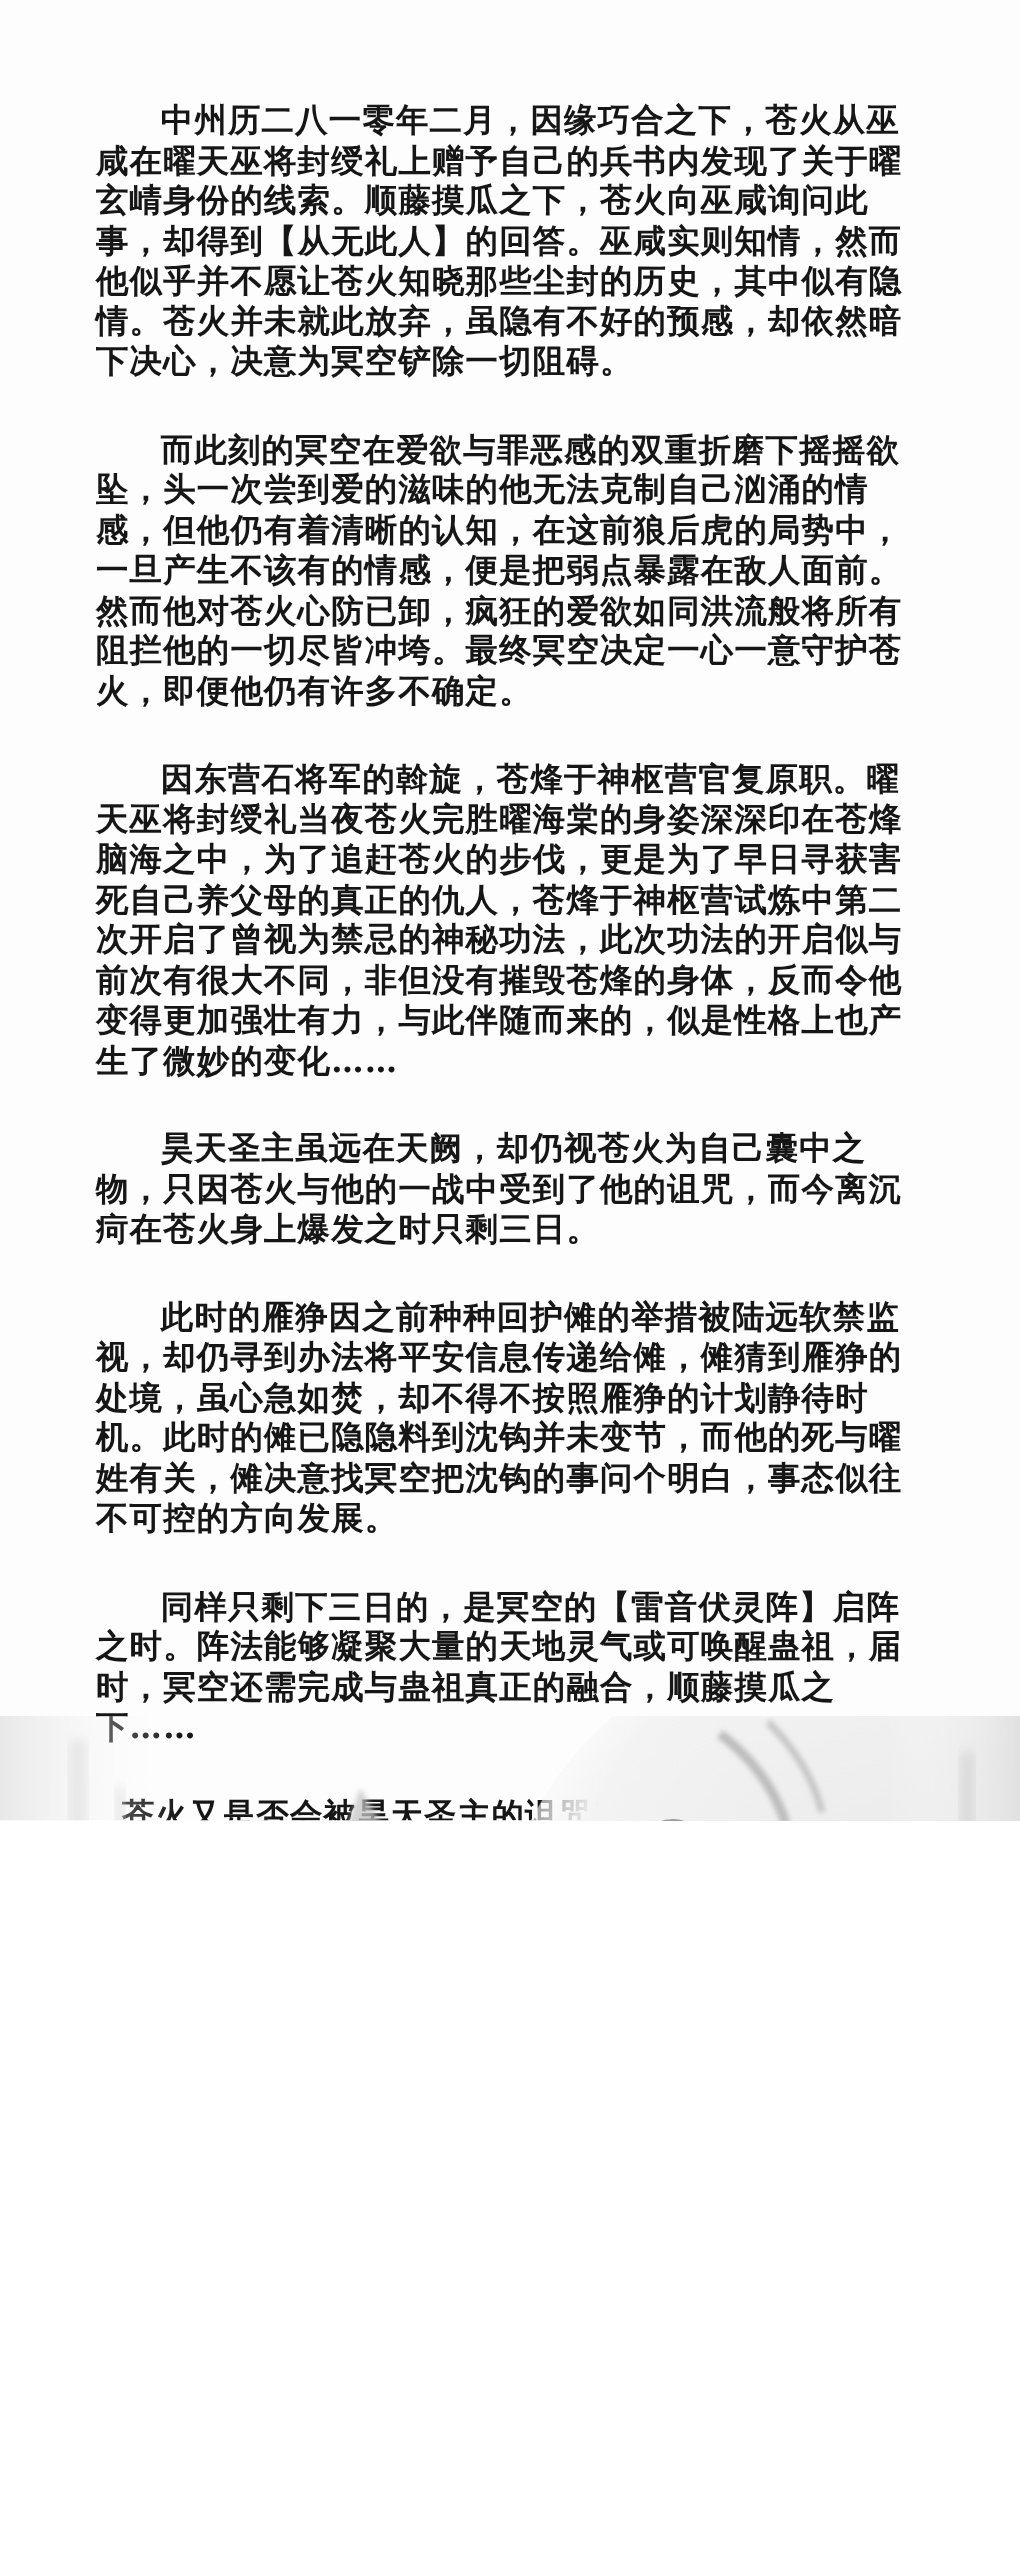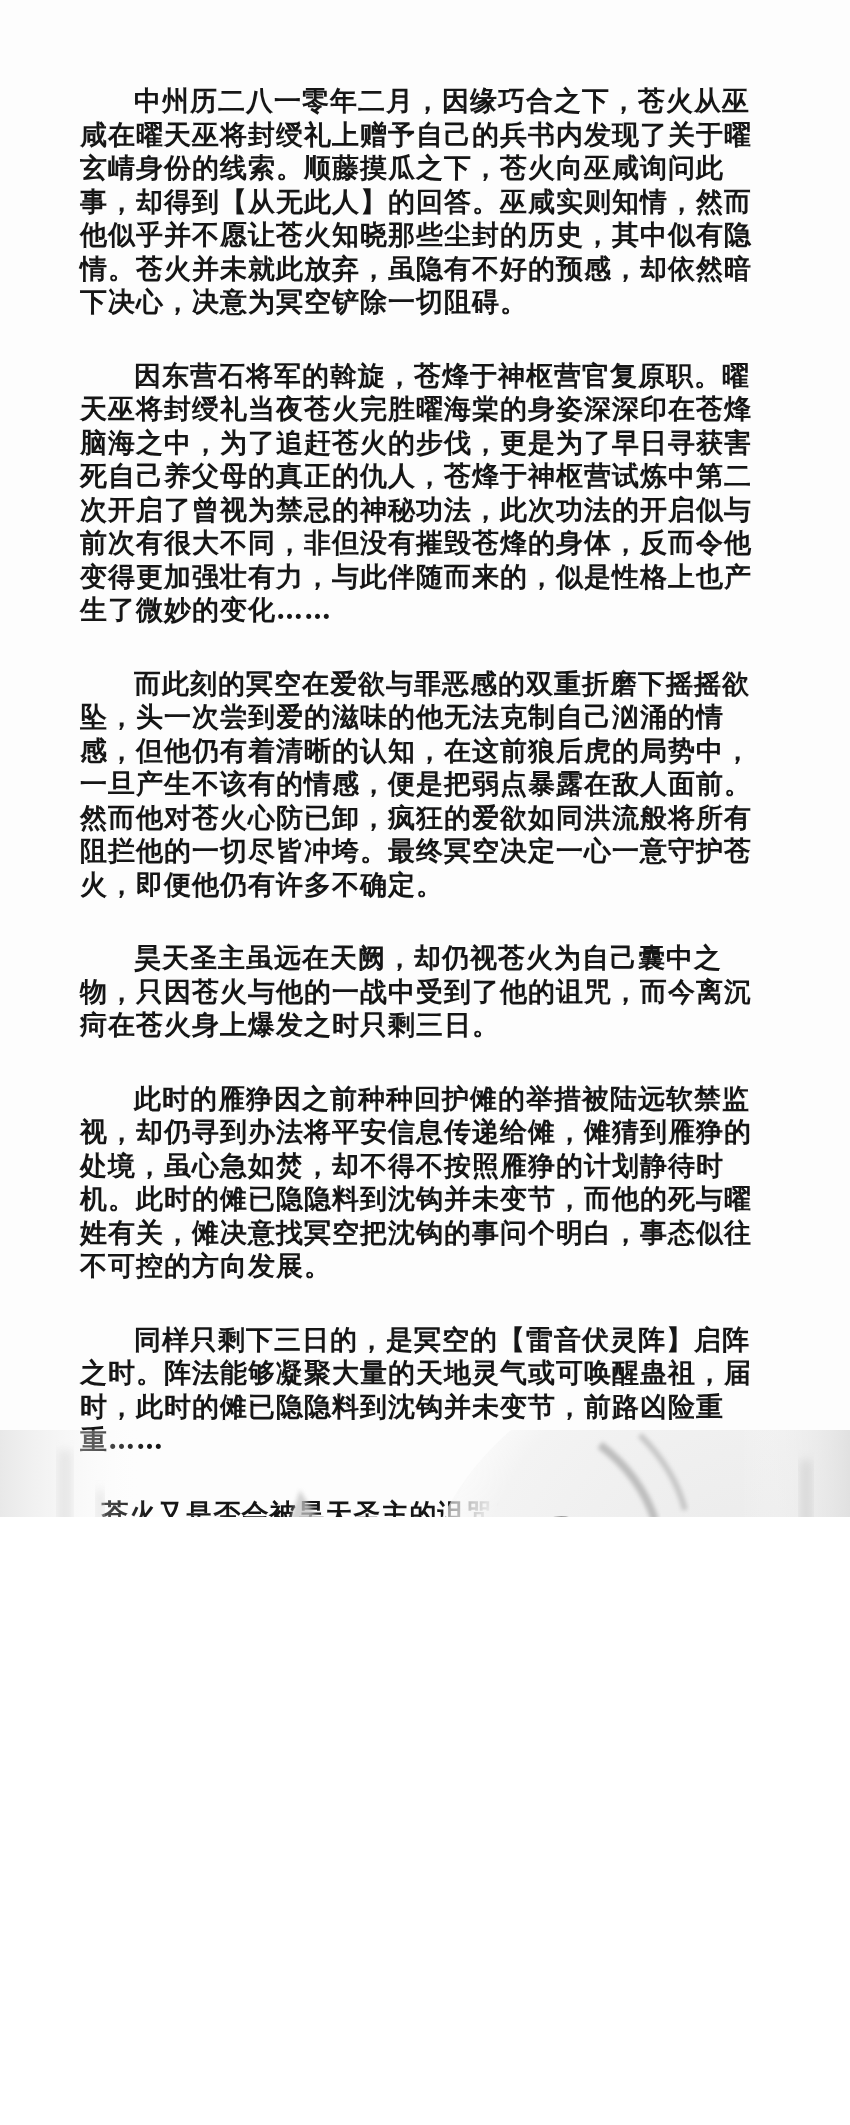--- a/index.html
+++ b/index.html
@@ -63,25 +63,25 @@
   .u17-tld{font-size:12px;font-weight:400;color:#0f766e;margin:0 6px 12px 1px;}
   .u17-tag{font-size:14px;font-weight:900;color:#3c4034;letter-spacing:1px;margin-bottom:2px;}
 </style>
 </head>
 <body>
 
 <div class="page">
 
   <section class="story">
     <p>中州历二八一零年二月，因缘巧合之下，苍火从巫咸在曜天巫将封绶礼上赠予自己的兵书内发现了关于曜玄崝身份的线索。顺藤摸瓜之下，苍火向巫咸询问此事，却得到【从无此人】的回答。巫咸实则知情，然而他似乎并不愿让苍火知晓那些尘封的历史，其中似有隐情。苍火并未就此放弃，虽隐有不好的预感，却依然暗下决心，决意为冥空铲除一切阻碍。</p>
+    <p>而此刻的冥空在爱欲与罪恶感的双重折磨下摇摇欲坠，头一次尝到爱的滋味的他无法克制自己汹涌的情感，但他仍有着清晰的认知，在这前狼后虎的局势中，一旦产生不该有的情感，便是把弱点暴露在敌人面前。然而他对苍火心防已卸，疯狂的爱欲如同洪流般将所有阻拦他的一切尽皆冲垮。最终冥空决定一心一意守护苍火，即便他仍有许多不确定。</p>
     <p>因东营石将军的斡旋，苍烽于神枢营官复原职。曜天巫将封绶礼当夜苍火完胜曜海棠的身姿深深印在苍烽脑海之中，为了追赶苍火的步伐，更是为了早日寻获害死自己养父母的真正的仇人，苍烽于神枢营试炼中第二次开启了曾视为禁忌的神秘功法，此次功法的开启似与前次有很大不同，非但没有摧毁苍烽的身体，反而令他变得更加强壮有力，与此伴随而来的，似是性格上也产生了微妙的变化……</p>
-    <p>而此刻的冥空在爱欲与罪恶感的双重折磨下摇摇欲坠，头一次尝到爱的滋味的他无法克制自己汹涌的情感，但他仍有着清晰的认知，在这前狼后虎的局势中，一旦产生不该有的情感，便是把弱点暴露在敌人面前。然而他对苍火心防已卸，疯狂的爱欲如同洪流般将所有阻拦他的一切尽皆冲垮。最终冥空决定一心一意守护苍火，即便他仍有许多不确定。</p>
     <p>昊天圣主虽远在天阙，却仍视苍火为自己囊中之物，只因苍火与他的一战中受到了他的诅咒，而今离沉疴在苍火身上爆发之时只剩三日。</p>
     <p>此时的雁狰因之前种种回护傩的举措被陆远软禁监视，却仍寻到办法将平安信息传递给傩，傩猜到雁狰的处境，虽心急如焚，却不得不按照雁狰的计划静待时机。此时的傩已隐隐料到沈钩并未变节，而他的死与曜姓有关，傩决意找冥空把沈钩的事问个明白，事态似往不可控的方向发展。</p>
-    <p>同样只剩下三日的，是冥空的【雷音伏灵阵】启阵之时。阵法能够凝聚大量的天地灵气或可唤醒蛊祖，届时，此时的傩已隐隐料到沈钩并未变节，前路凶险重重……</p>
+    <p>同样只剩下三日的，是冥空的【雷音伏灵阵】启阵之时。阵法能够凝聚大量的天地灵气或可唤醒蛊祖，届时，冥空还需完成与蛊祖真正的融合，顺藤摸瓜之下……</p>
     <div class="questions">
       <div>苍火又是否会被昊天圣主的诅咒所吞噬？</div>
     </div>
   </section>
 
   <div class="illustration">
     <svg width="850" height="510" viewBox="0 0 850 510" xmlns="http://www.w3.org/2000/svg">
       <defs>
         <filter id="b2">
             <feGaussianBlur stdDeviation="2"></feGaussianBlur>

